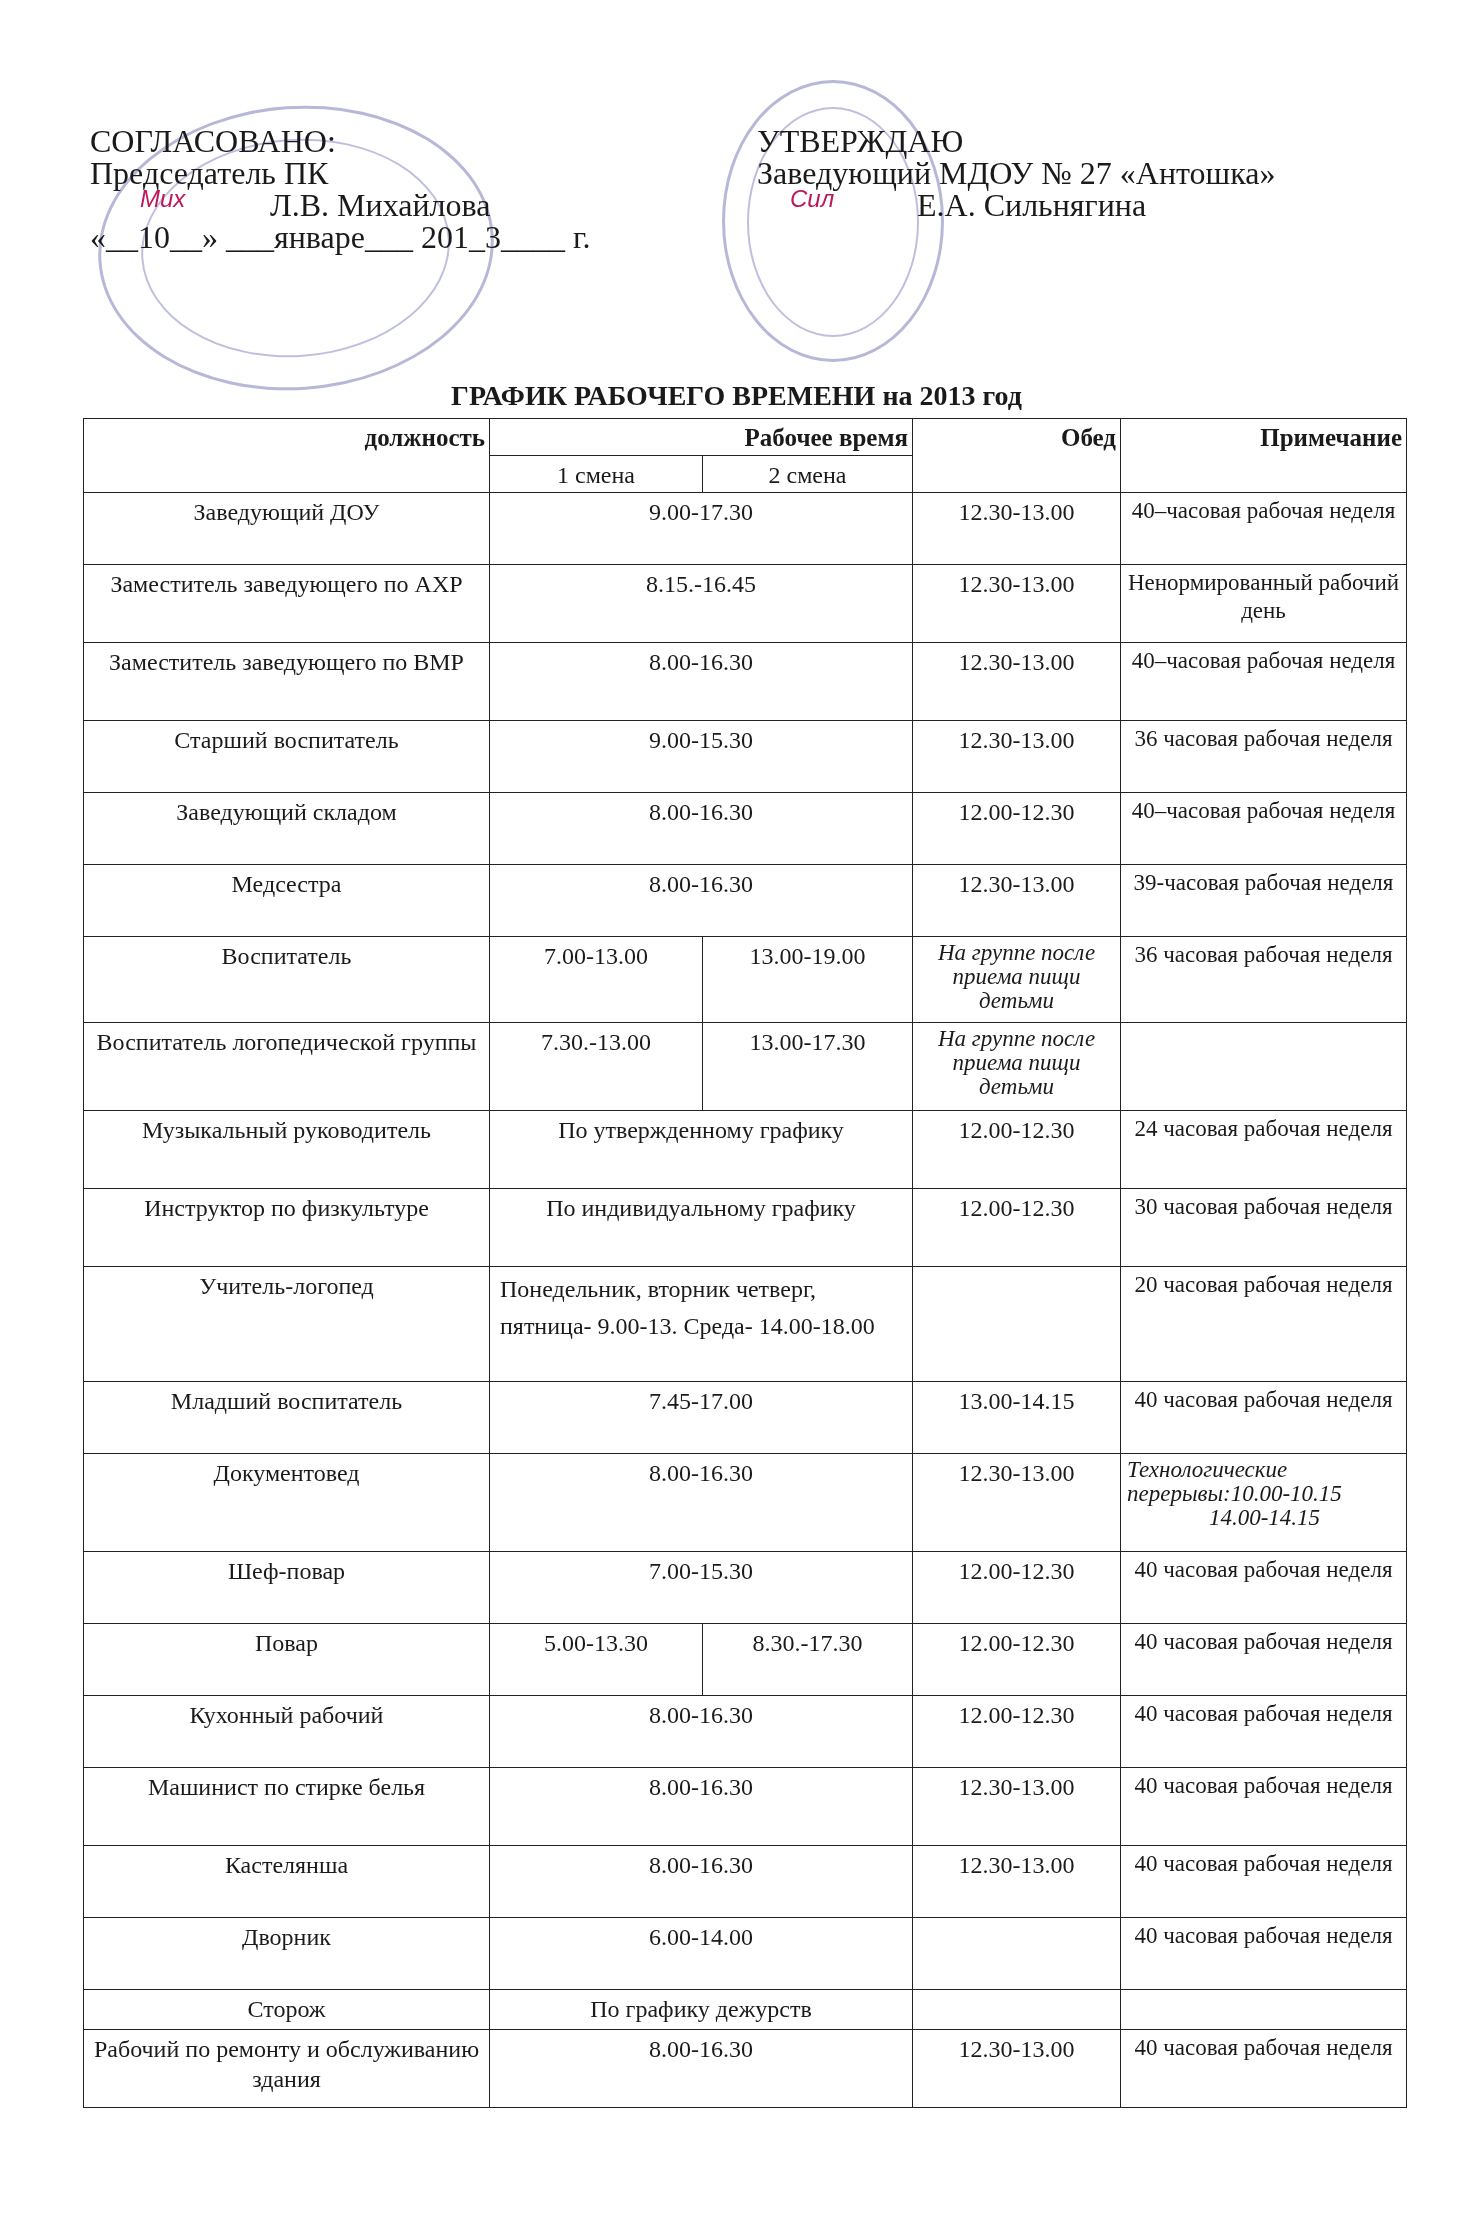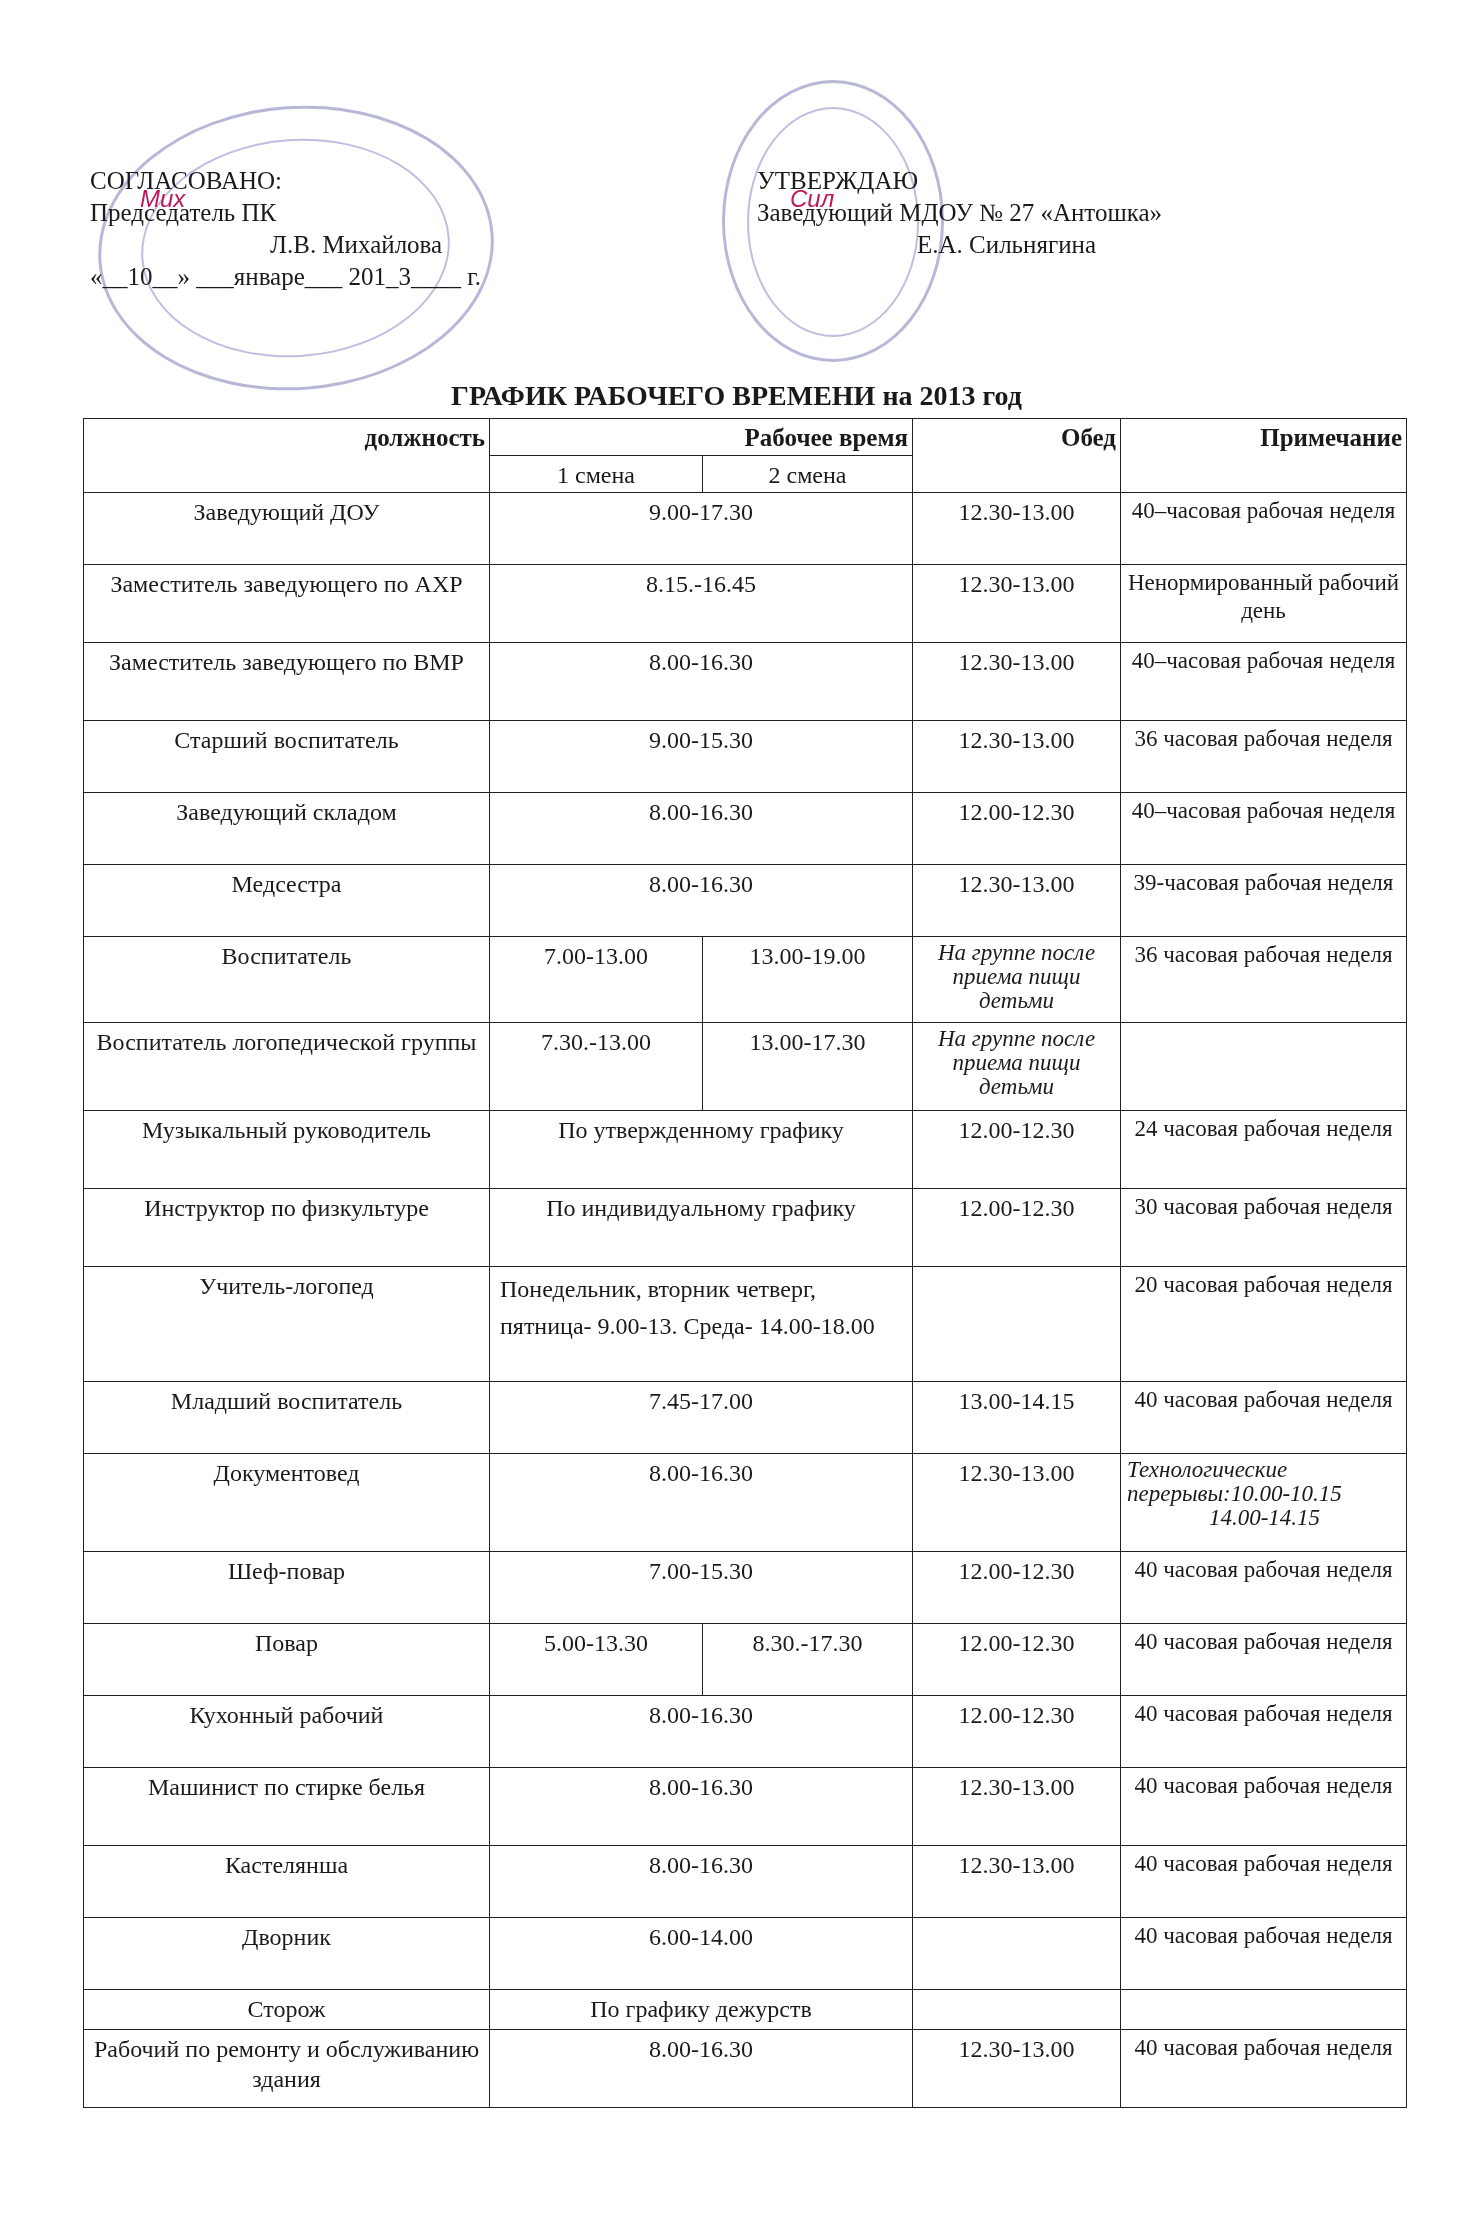--- a/index.html
+++ b/index.html
@@ -1,18 +1,18 @@
 <!DOCTYPE html>
 <html><head>
 <meta charset="utf-8">
 <style>
   html, body { margin:0; padding:0; background:#ffffff; }
   body { width:1473px; height:2222px; position:relative; overflow:hidden;
          font-family:"Liberation Serif", "DejaVu Serif", serif; color:#1a1a1a; }
-  .approval { position:absolute; font-size:25px; line-height:32px;margin-top:40px; }
+  .approval { position:absolute; font-size:32px; line-height:32px; }
   .approval .line { white-space:nowrap; }
   .approval-left { left:90px; top:125px; }
   .approval-right { left:757px; top:125px; }
   .stamp { position:absolute; border:3px solid #7d7fb8; border-radius:50%; opacity:0.55; }
   .stamp .inner { position:absolute; border:2px solid #8a8cc4; border-radius:50%; }
   .stamp-left { left:98px; top:106px; width:390px; height:278px; transform:rotate(-4deg); }
   .stamp-left .inner { left:40px; top:30px; width:305px; height:214px; }
   .stamp-right { left:722px; top:80px; width:216px; height:276px; }
   .stamp-right .inner { left:22px; top:24px; width:168px; height:226px; }
   .sig { position:absolute; color:#be185d; font-family:Liberation Sans, sans-serif; font-style:italic; font-size:24px; }

